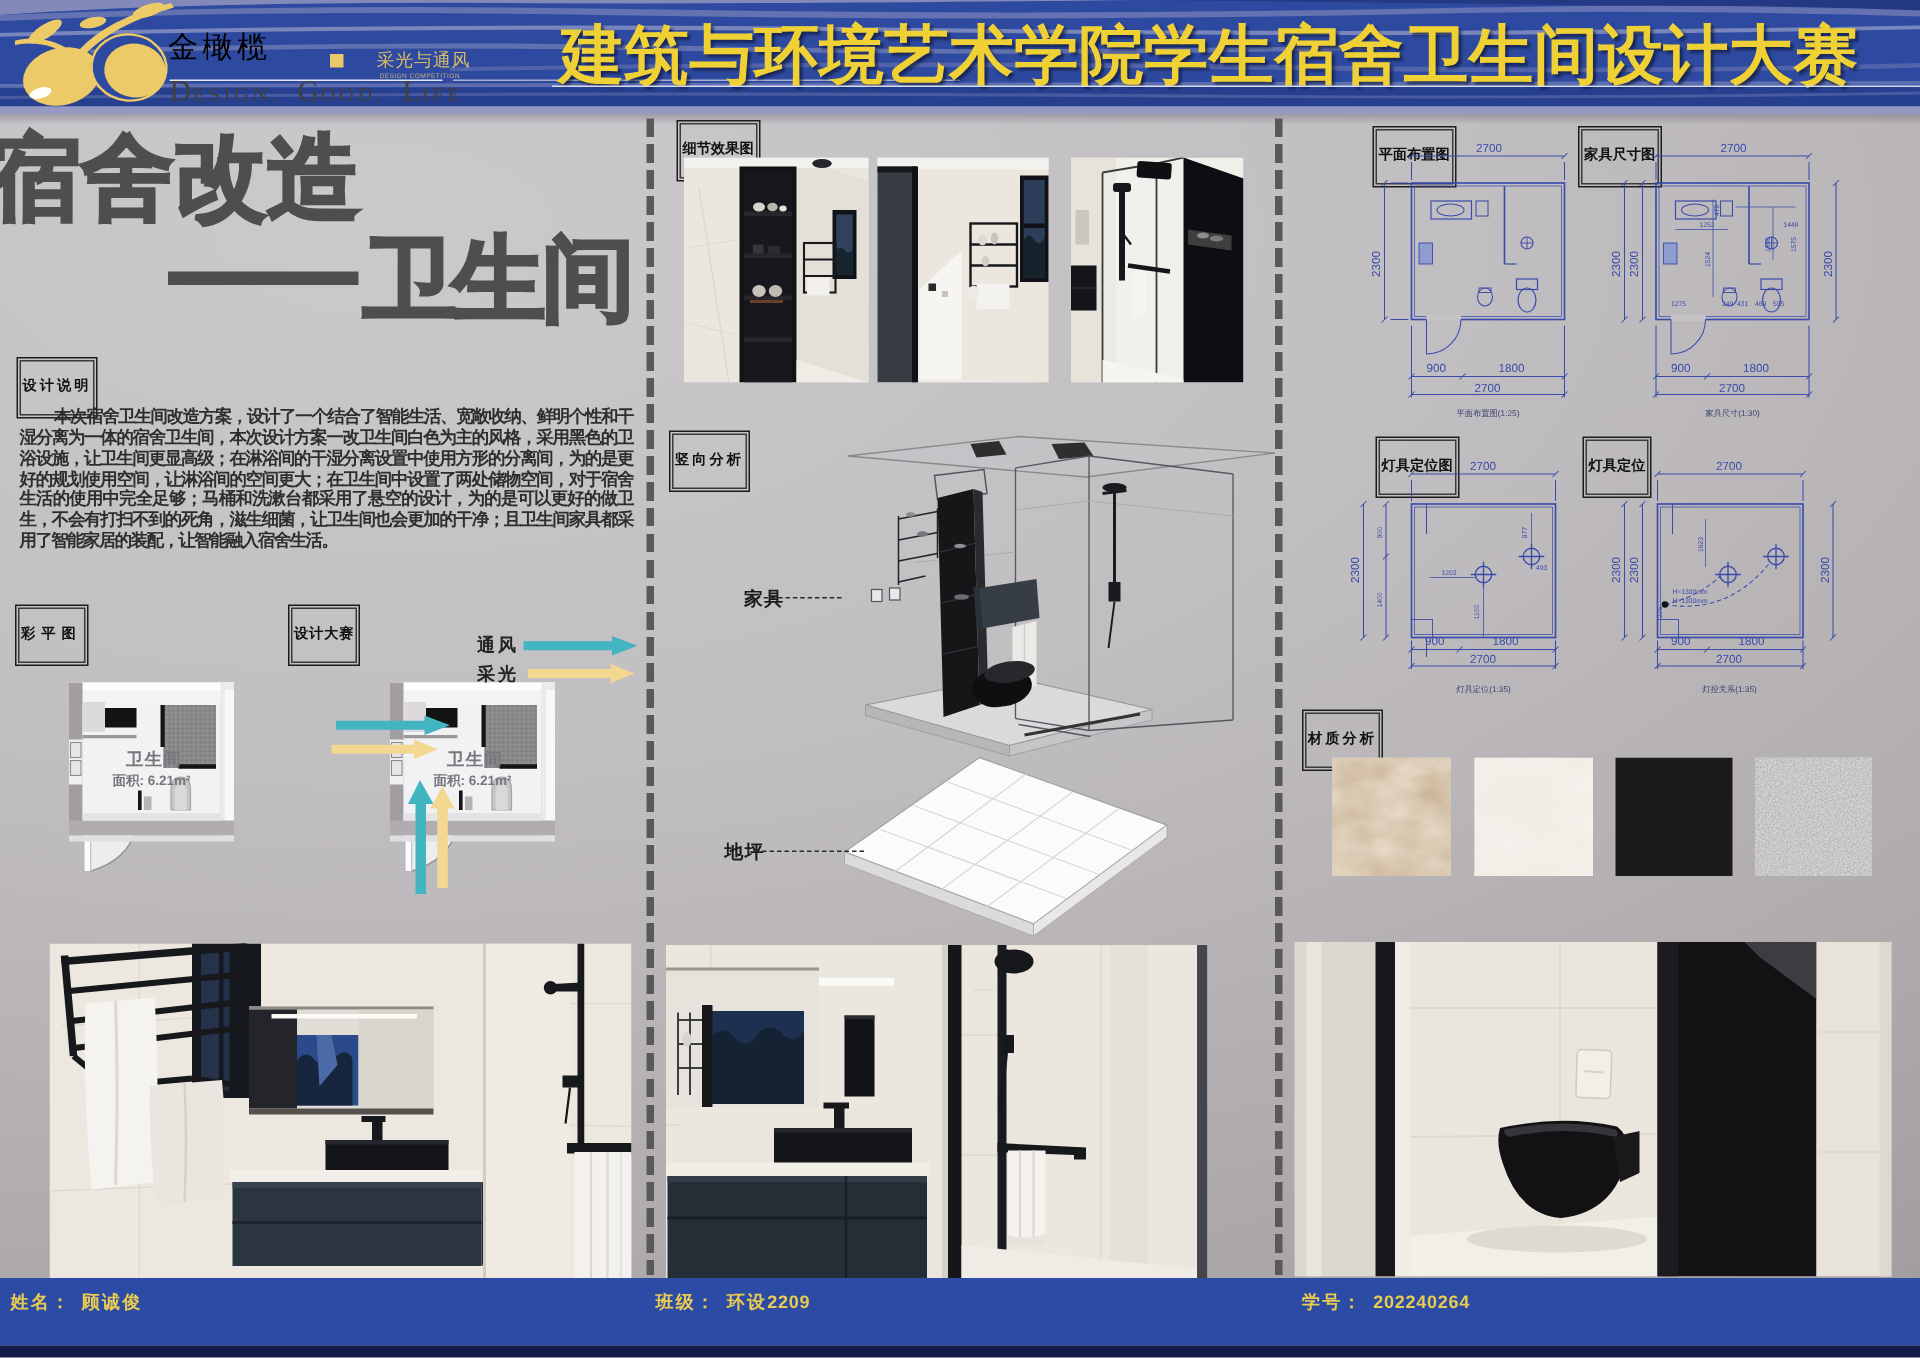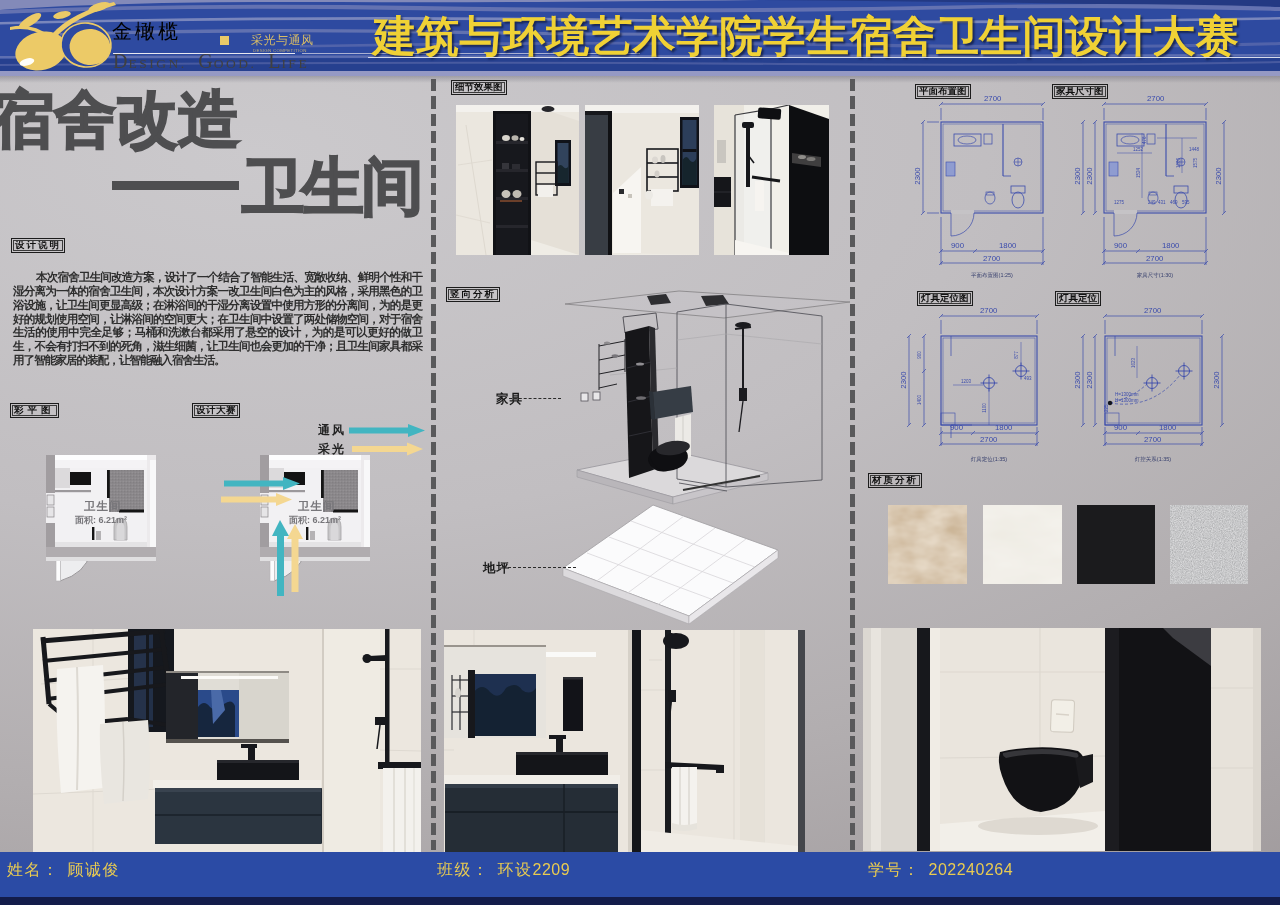--- a/index.html
+++ b/index.html
@@ -18,29 +18,29 @@
 #dgl span{font-size:13.5px;letter-spacing:2.5px;}
 #uline{left:113px;top:52.5px;width:182px;height:1.5px;background:#e8e8f0;}
 #uline2{left:302px;top:52.5px;width:338px;height:1px;background:#aab0d2;}
 
 #content{left:0;top:76px;width:1280px;height:776px;background:
  radial-gradient(150% 125% at 20% 10%, #cbc9cc 0%, #c1bec1 38%, #b2aeb0 66%, #9c9698 100%);}
 #contshadow{left:0;top:76px;width:1280px;height:7px;background:linear-gradient(rgba(40,40,60,.25),rgba(40,40,60,0));}
 .dashv{top:79px;width:4.5px;height:771px;background:repeating-linear-gradient(to bottom,#59595b 0 12.5px,rgba(0,0,0,0) 12.5px 17.3px);}
 #dash1{left:431px;}
 #dash2{left:850px;}
-.label{border:1.7px solid #1c1c1c;color:#111;font-weight:bold;font-size:9.5px;line-height:10.5px;letter-spacing:2px;padding:1px 3px;white-space:nowrap;font-family:"Liberation Serif",serif;outline:0.7px solid #3a3a3a;outline-offset:-3px;}
+.label{border:1.7px solid #1c1c1c;color:#111;font-weight:bold;font-size:9.5px;line-height:10.5px;letter-spacing:2px;padding:14px 3px;white-space:nowrap;font-family:"Liberation Serif",serif;outline:0.7px solid #3a3a3a;outline-offset:-3px;}
 .l5{letter-spacing:0px !important;}
 #t1{left:-8px;top:89px;font-size:62px;font-weight:900;color:#4e4e50;line-height:1;letter-spacing:0px;-webkit-text-stroke:2.0px #4e4e50;}
 #t2{left:242px;top:156px;font-size:62px;font-weight:900;color:#4e4e50;line-height:1;letter-spacing:-2.3px;-webkit-text-stroke:2.0px #4e4e50;}
 #tdash{left:112px;top:181px;width:127px;height:9px;background:#4e4e50;}
 #para{left:13px;top:271px;width:409px;font-size:11.6px;line-height:13.85px;letter-spacing:-1.0px;color:#2e2e2e;font-weight:bold;text-align:justify;font-family:"Liberation Serif",serif;text-indent:23px;}
 #bbar{left:0;top:852px;width:1280px;height:45px;background:#2b4ba5;}
 #bstrip{left:0;top:897px;width:1280px;height:8px;background:#131c4a;}
-.bbt{top:860px;color:#e9cb51;font-size:16px;font-weight:normal;letter-spacing:1.5px;white-space:nowrap;font-family:"Liberation Serif",serif;}
+.bbt{top:860px;color:#e9cb51;font-size:12px;font-weight:bold;letter-spacing:1.5px;white-space:nowrap;font-family:"Liberation Serif",serif;}
 .smt{font-weight:bold;font-size:13px;color:#14532d;text-align:center;letter-spacing:2px;font-family:"Liberation Serif",serif;margin-top:46px;}
 .dashln{border-top:1.6px dashed #2a2a2a;height:0;}
 .flab{font-weight:bold;font-size:12.5px;color:#1a1a1a;letter-spacing:1px;white-space:nowrap;font-family:"Liberation Serif",serif;}
 </style>
 </head>
 <body>
 <div class="abs" id="content"></div>
 <div class="abs" id="contshadow"></div>
 
 <div class="abs" id="banner">

